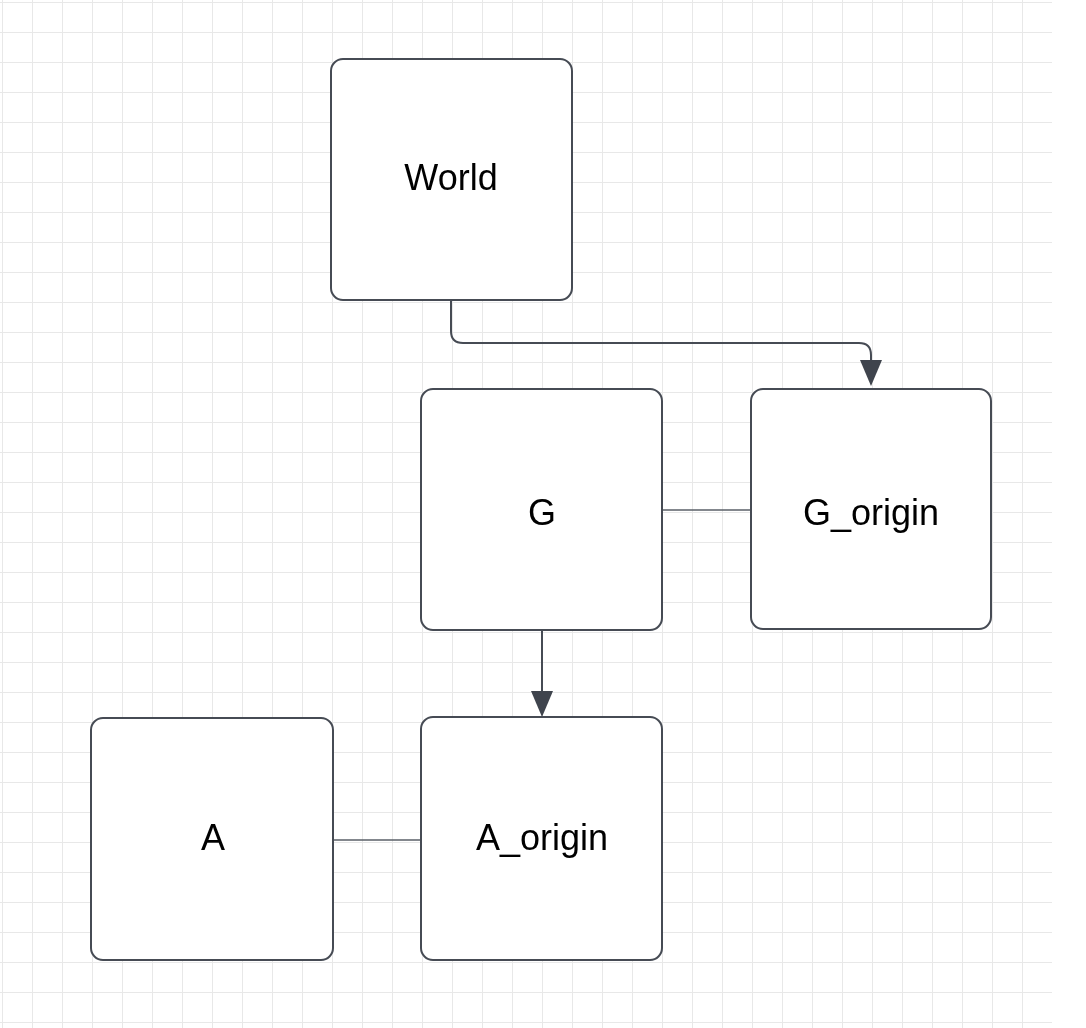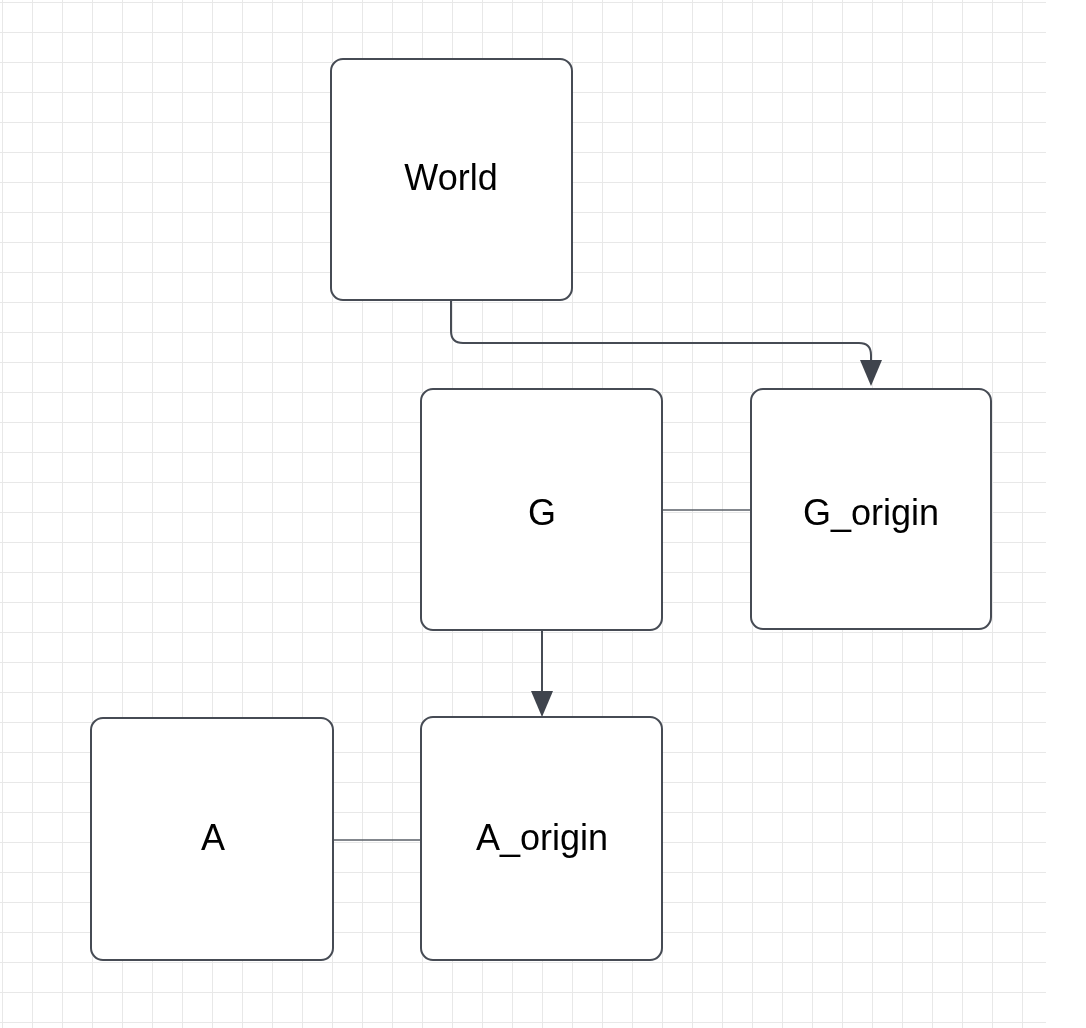--- a/index.html
+++ b/index.html
@@ -24,20 +24,21 @@
     background-size:
       30px 30px,
       30px 30px,
       150px 150px,
       150px 150px;
     background-position:
       2px 2px,
       2px 2px,
       2px 2px,
       2px 2px;
+    padding-left: 6px;
   }
   #diagram-svg {
     position: absolute;
     left: 0;
     top: 0;
   }
   .node-rect {
     fill: #ffffff;
     stroke: #464b54;
     stroke-width: 2;

